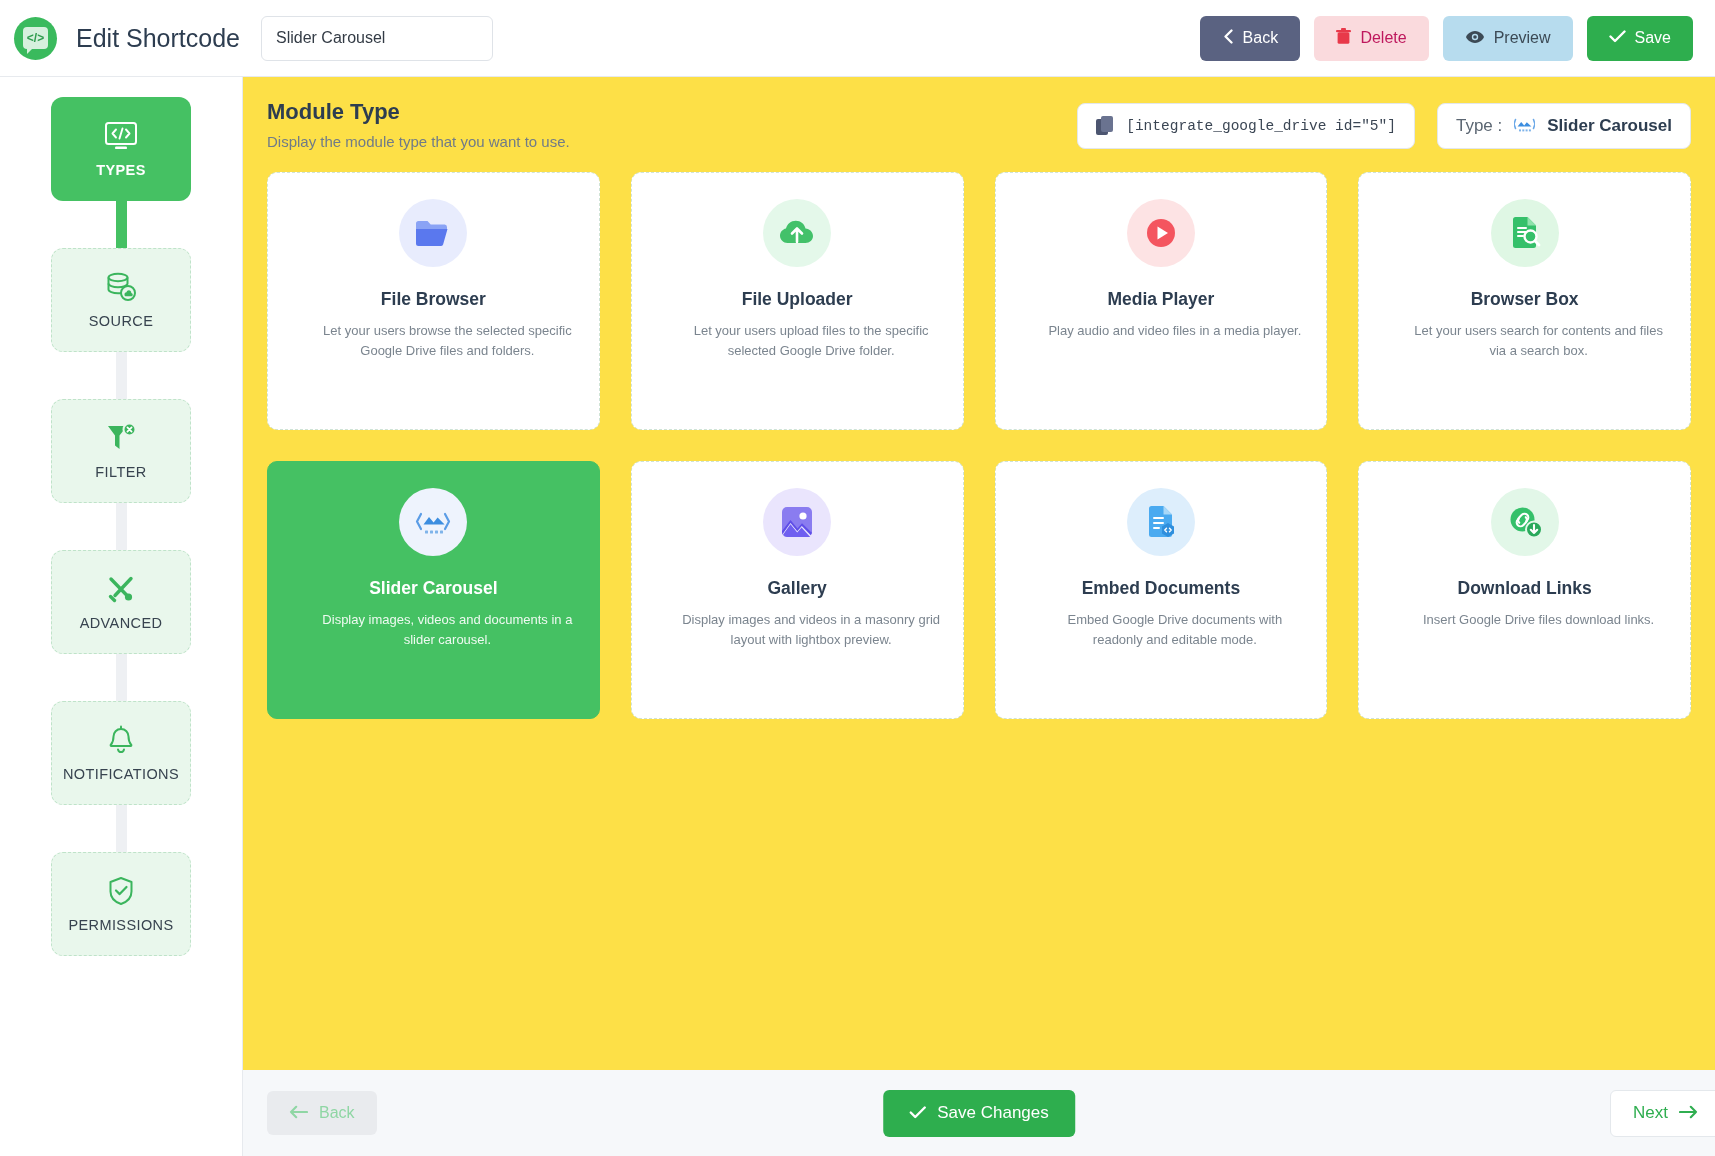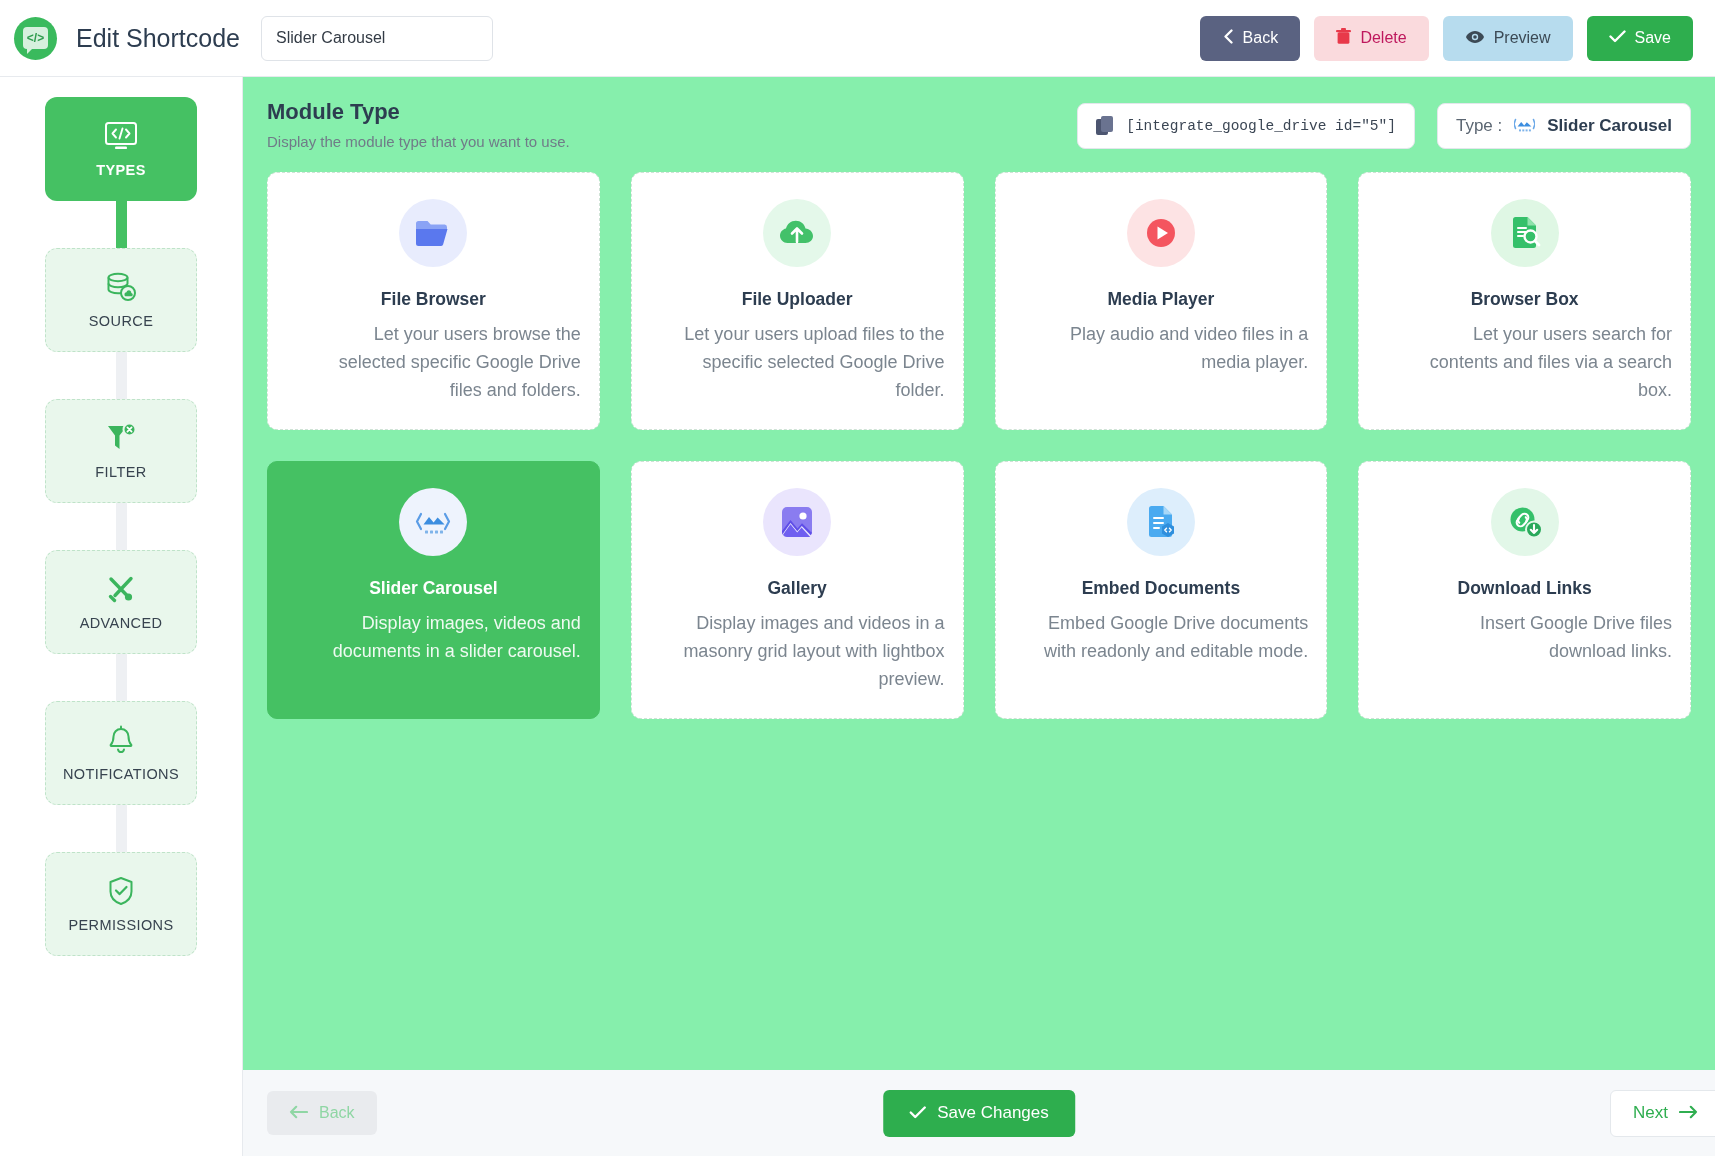--- a/index.html
+++ b/index.html
@@ -59,36 +59,36 @@
 
   
   .sidebar {
     width: 243px; min-width: 243px; background: #ffffff;
     border-right: 1px solid #e7eaee;
     padding-top: 20px; position: relative;
     display: flex; flex-direction: column; align-items: center;
   }
   .step-wrap { position: relative; display: flex; flex-direction: column; align-items: center; }
   .step {
-    width: 152px; height: 104px; border-radius: 12px;
+    width: 140px; height: 104px; border-radius: 12px;
     display: flex; flex-direction: column; align-items: center; justify-content: center;
     gap: 11px; position: relative; z-index: 2; cursor: pointer;
   }
   .step.inactive {
     background: #e9f7ec; border: 1px dashed #bfe3c9; color: #2f3d4c;
   }
   .step.active { background: #45c163; border: none; color: #ffffff; }
   .step-label { font-size: 14.5px; letter-spacing: .4px; font-weight: 600; }
   .step.inactive .step-label { color: #37434f; font-weight: 400; }
   .connector { width: 11px; height: 47px; background: #eef0f3; z-index: 1; }
   .connector.green { background: #45c163; }
   .step-icon svg { display:block; }
 
   
-  .main { flex: 1 1 auto; display: flex; flex-direction: column; min-width: 0; background:#86efac; }
+  .main { flex: 1 1 auto; display: flex; flex-direction: column; min-width: 0; background:#fde047; }
   .main-scroll { flex: 1 1 auto; padding: 22px 24px 10px 24px; min-height: 0; overflow: hidden; }
   .main-head { display: flex; align-items: flex-start; }
   .mh-left { flex: 1 1 auto; }
   .mh-title { font-size: 22px; font-weight: 700; color: #2d3d50; }
   .mh-sub { font-size: 15px; color: #707b88; margin-top: 8px; }
   .mh-right { display: flex; align-items: center; gap: 22px; padding-top: 4px; }
   .pill {
     background: #fff; border: 1px solid #e3e7ec; border-radius: 8px;
     height: 46px; display: flex; align-items: center; gap: 12px; padding: 0 18px;
   }
@@ -118,21 +118,21 @@
   }
   .card-icon {
     width: 68px; height: 68px; border-radius: 50%;
     display: flex; align-items: center; justify-content: center; flex: 0 0 auto;
   }
   .card-title {
     font-size: 17.5px; font-weight: 700; color: #2d3d50; margin-top: 22px; text-align: center;
   }
   .card.selected .card-title { color: #ffffff; }
   .card-desc {
-    font-size: 18px; color: #7b858f; line-height: 1.55; margin-top: 11px; text-align: right; margin-left: 28px;
+    font-size: 13px; color: #7b858f; line-height: 1.55; margin-top: 11px; text-align: center; margin-left: 28px;
   }
   .card.selected .card-desc { color: #eefaf1; }
 
   
   .footer {
     height: 86px; min-height: 86px; background: #f6f8fa;
     display: flex; align-items: center; padding: 0 24px; position: relative;
   }
   .fbtn {
     display: inline-flex; align-items: center; justify-content: center; gap: 11px;

